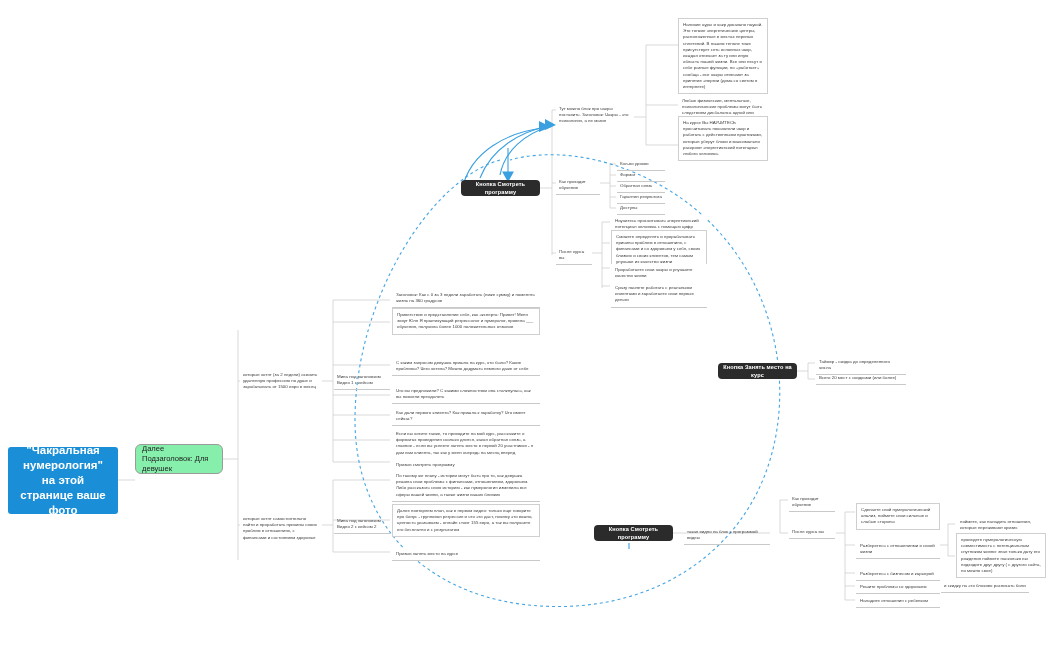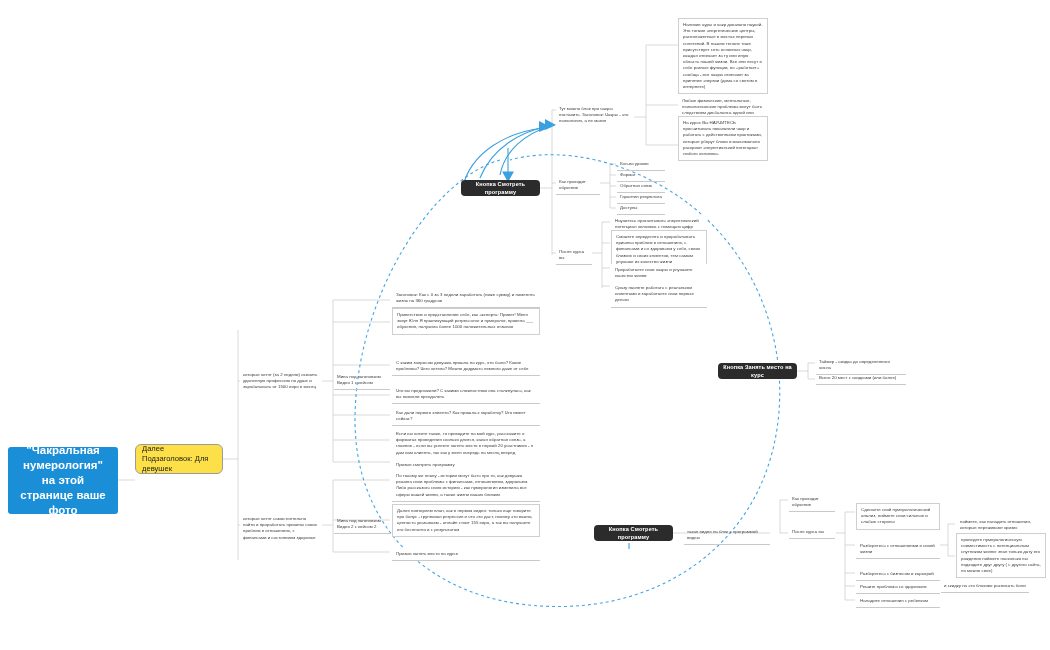--- a/index.html
+++ b/index.html
@@ -14,21 +14,21 @@
 
   
   .node{position:absolute;box-sizing:border-box;}
 
   .root{
     background:#1a8fd8;color:#ffffff;font-weight:bold;text-align:center;
     border-radius:3px;display:flex;align-items:center;justify-content:center;
     font-size:11.5px;line-height:15px;padding:6px 8px;
   }
   .sub{
-    background:#fde047;border:1px solid #9a9a9a;border-radius:6px;
+    background:#86efac;border:1px solid #9a9a9a;border-radius:6px;
     font-size:7.6px;line-height:10px;padding:4px 6px;color:#222;
     display:flex;align-items:center;
   }
   .dark{
     background:#2b2b2b;color:#ffffff;border-radius:4px;
     font-size:5.6px;font-weight:bold;line-height:8px;
     display:flex;align-items:center;justify-content:center;
     text-align:center;padding:3px 5px;letter-spacing:.1px;
   }
   

